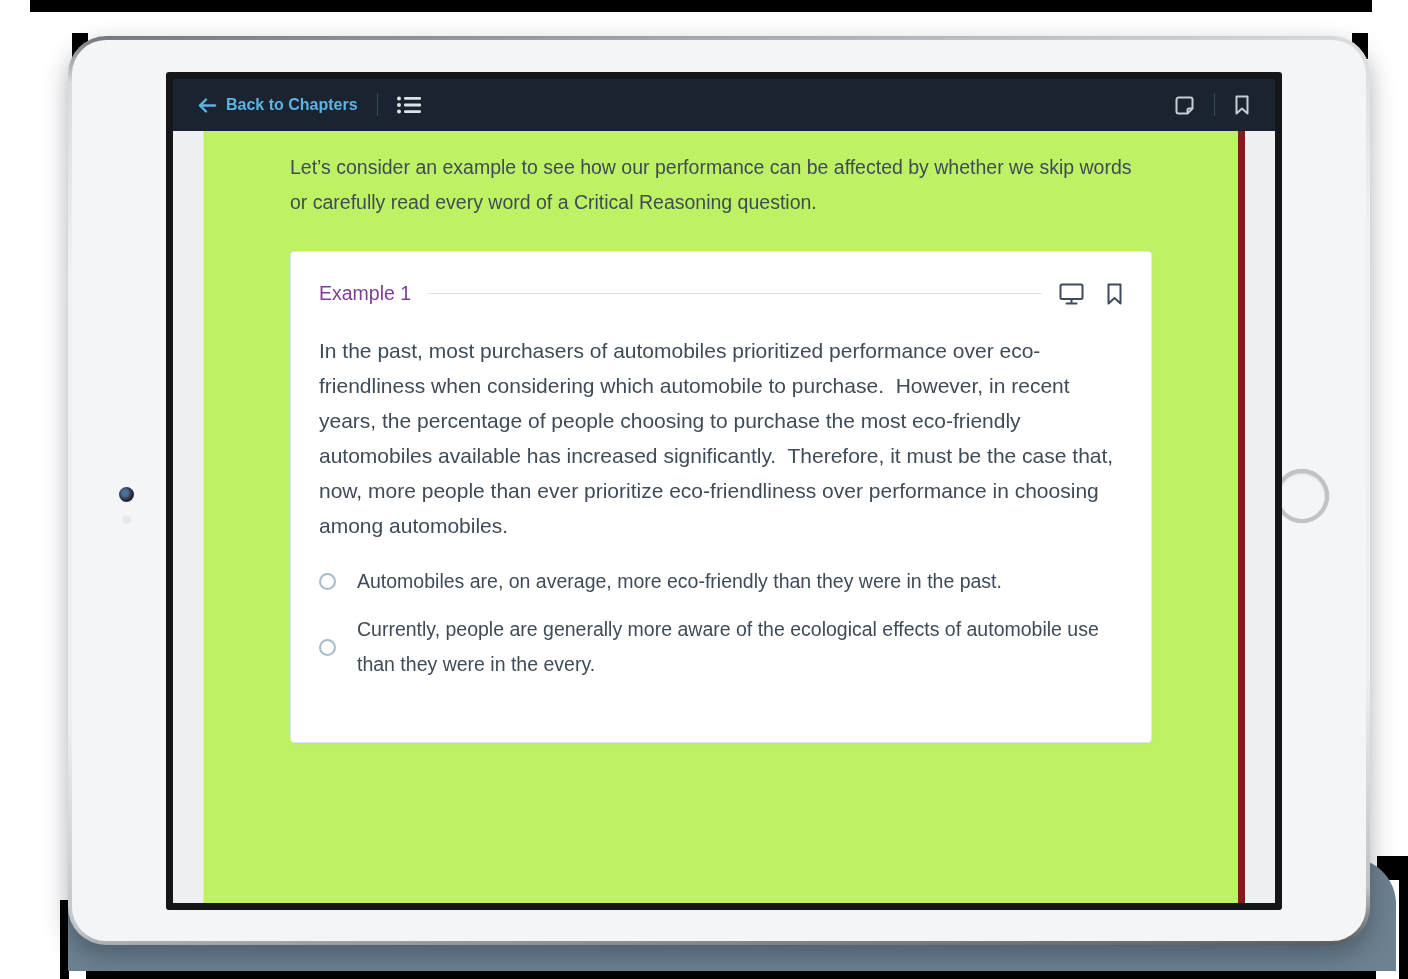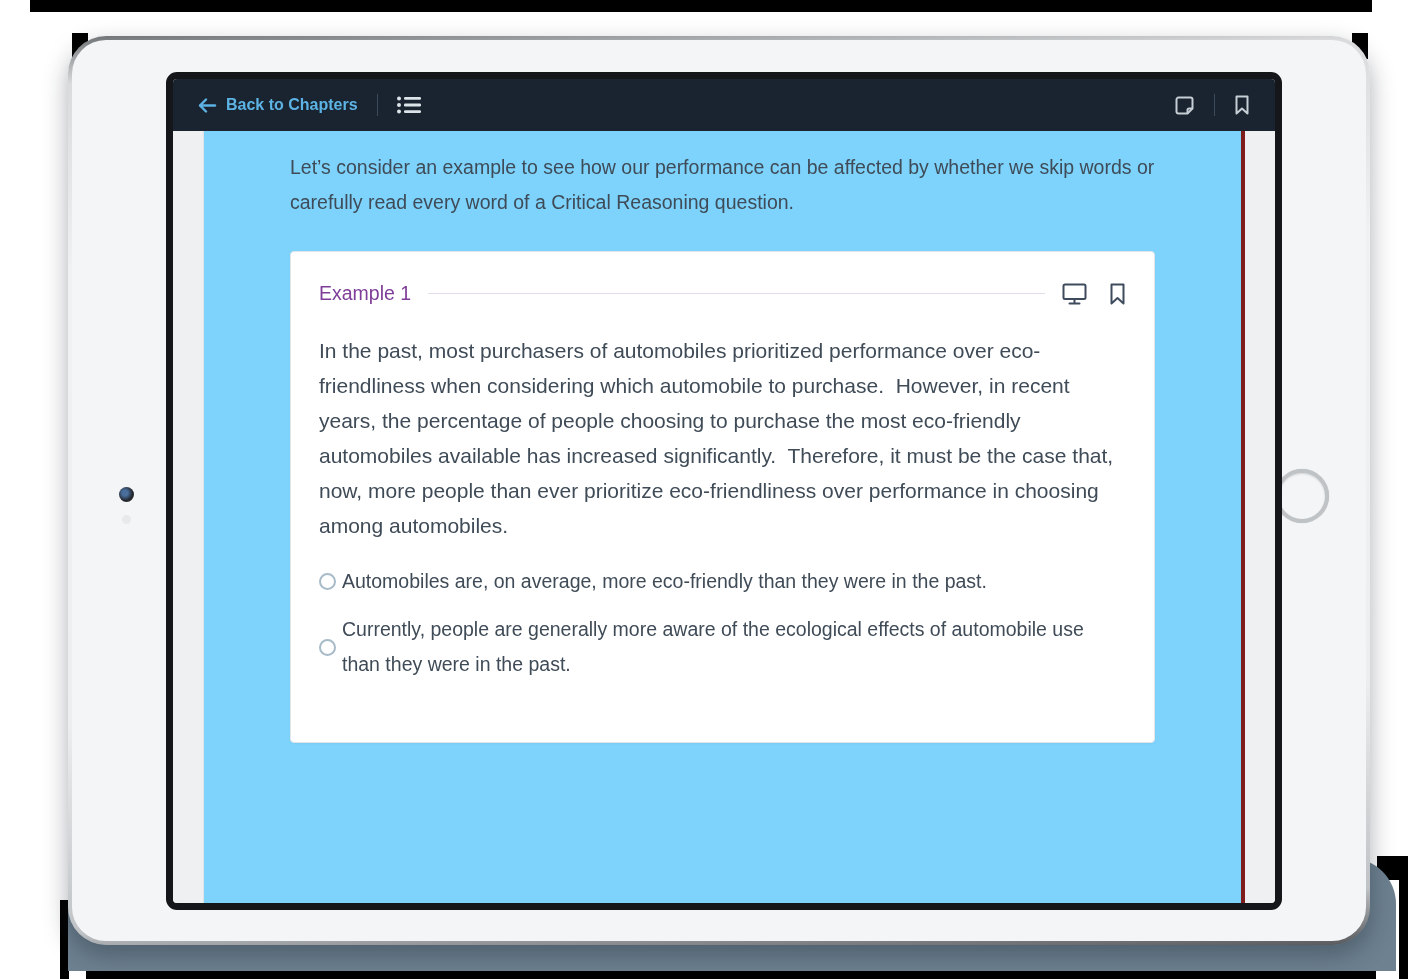--- a/index.html
+++ b/index.html
@@ -45,37 +45,37 @@
   }
   .home-button {
     position:absolute; right:37px; top:429px; width:54px; height:54px;
     border-radius:50%; border:4px solid #bfc3c6; background:#f4f5f7;
     box-shadow: inset 0 1px 2px rgba(0,0,0,.12), 0 0 1px rgba(0,0,0,.25);
   }
 
   
   .screen {
     position:absolute; left:94px; top:32px; width:1116px; height:838px;
-    border:7px solid #141619; border-radius:11px; background:#eef0f1; overflow:hidden;
+    border:7px solid #141619; border-radius:3px; background:#eef0f1; overflow:hidden;
   }
 
   
   .navbar {
     height:52px; background:#192430; display:flex; align-items:center; padding:0 25px;
   }
   .back-link { display:flex; align-items:center; gap:9px; color:#5cb3e4; font-size:16px; font-weight:bold; cursor:pointer; }
   .nav-divider { width:1px; height:22px; background:#3b4b5c; margin:0 19px; }
   .nav-right { margin-left:auto; display:flex; align-items:center; }
   .nav-icon { display:flex; align-items:center; cursor:pointer; }
 
   
   .content { height:786px; background:#eef0f1; padding:0 30px; }
   .page {
-    height:100%; background:#7dd3fc;
-    border-left:1px solid #e0e4e8; border-right:4px solid #7f1d1d;
+    height:100%; background:#bef264;
+    border-left:1px solid #e0e4e8; border-right:7px solid #7f1d1d;
     padding:19px 86px 0 86px;
   }
   .intro {
     margin:0; font-size:19.5px; line-height:35px; color:#3f4b57;
   }
 
   
   .card {
     margin-top:31px; border:1px solid #e2e6ea; border-radius:4px; background:#fff;
     padding:30px 28px 60px 28px; box-shadow:0 1px 2px rgba(40,50,60,.04);
@@ -83,21 +83,21 @@
   .card-header { display:flex; align-items:center; }
   .card-title { color:#7e3d98; font-size:19.5px; font-weight:normal; white-space:nowrap; }
   .card-rule { flex:1; height:1px; background:#e4dcea; margin:0 17px; }
   .card-icons { display:flex; align-items:center; gap:22px; }
   .card-icons .nav-icon { color:#3e4b5d; }
 
   .passage, .question {
     margin:28px 0 0 0; font-size:21px; line-height:35px; color:#3f4b57; white-space:pre-wrap;
   }
   .options { margin-top:21px; }
-  .option { display:flex; align-items:center; gap:6px; margin-top:13px; cursor:pointer; }
+  .option { display:flex; align-items:center; gap:21px; margin-top:13px; cursor:pointer; }
   .radio {
     flex:none; width:17px; height:17px; border:2px solid #a7bbc9; border-radius:50%; background:#fff;
   }
   .option-text { font-size:19.5px; line-height:35px; color:#3f4b57; }
   .option:last-child .option-text { min-height:70px; }
 
   svg { display:block; }
 </style>
 </head>
 <body>
@@ -186,21 +186,21 @@
               <p class="passage">In the past, most purchasers of automobiles prioritized performance over eco-friendliness when considering which automobile to purchase.  However, in recent years, the percentage of people choosing to purchase the most eco-friendly automobiles available has increased significantly.  Therefore, it must be the case that, now, more people than ever prioritize eco-friendliness over performance in choosing among automobiles.</p>
 
 
               <div class="options">
                 <div class="option">
                   <span class="radio"></span>
                   <span class="option-text">Automobiles are, on average, more eco-friendly than they were in the past.</span>
                 </div>
                 <div class="option">
                   <span class="radio"></span>
-                  <span class="option-text">Currently, people are generally more aware of the ecological effects of automobile use than they were in the past.</span>
+                  <span class="option-text">Currently, people are generally more aware of the ecological effects of automobile use than they were in the every.</span>
                 </div>
               </div>
             </div>
 
           </div>
         </div>
 
       </div>
     </div>
   </div>

